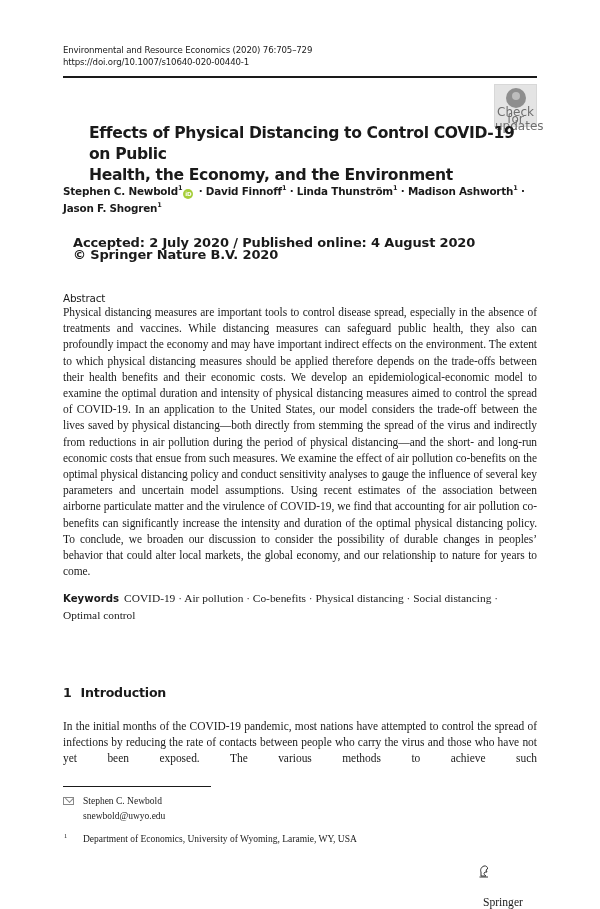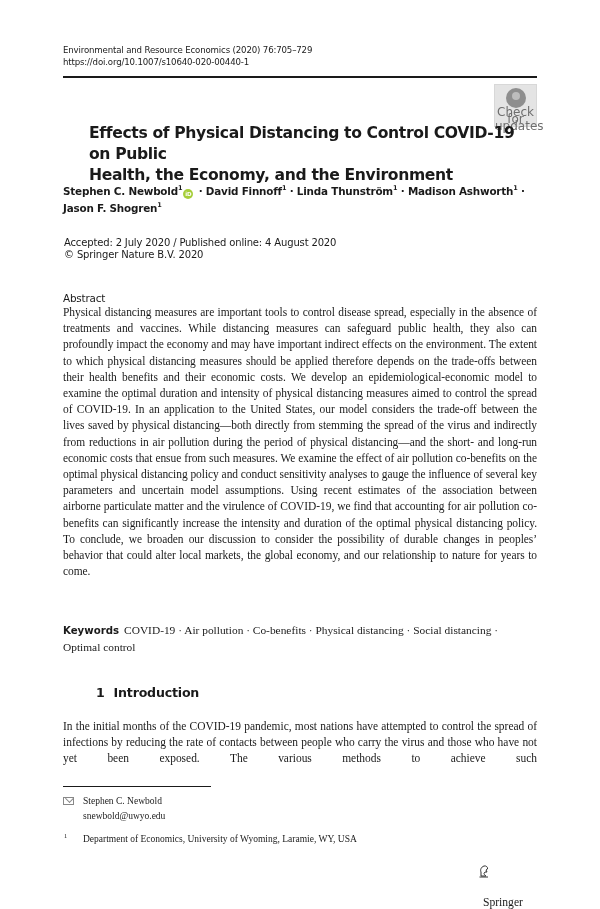--- a/index.html
+++ b/index.html
@@ -16,29 +16,29 @@
   .cfu-circle::after { content: ""; position: absolute; left: 6px; top: 4px; width: 8px; height: 8px; border-radius: 50%; background: #bdbdbd; }
   .cfu-text { font-size: 12px; line-height: 6.8px; color: #6e6e6e; }
 
   .title { position: absolute; left: 63px; top: 123px; width: 430px; font-size: 15.6px; line-height: 21px; font-weight: bold; letter-spacing: -0.35px; margin-left: 26px; }
 
   .authors { position: absolute; left: 63px; top: 183px; width: 470px; font-size: 10.4px; line-height: 17px; font-weight: bold; letter-spacing: -0.2px; }
   .authors sup { font-size: 6.5px; font-weight: bold; vertical-align: 5px; line-height: 0; }
   .orcid { display: inline-block; width: 10px; height: 10px; border-radius: 50%; background: #a6ce39; color: #fff; font-size: 5.5px; line-height: 10px; text-align: center; vertical-align: -1px; font-weight: bold; margin: 0 2px 0 1px; }
   .sep { font-weight: bold; }
 
-  .dates { position: absolute; left: 64px; top: 237px; font-size: 10px; line-height: 11.5px; letter-spacing: -0.15px; }
+  .dates { position: absolute; left: 73px; top: 237px; font-size: 13px; line-height: 11.5px; letter-spacing: -0.15px; font-weight: bold; }
 
   .abs-head { position: absolute; left: 63px; top: 292px; font-size: 10.4px; font-weight: normal; letter-spacing: -0.2px; }
   .abs-body { position: absolute; left: 63px; top: 304px; width: 474px; font-size: 11.45px; line-height: 16.2px; text-align: justify; letter-spacing: -0.05px; }
 
-  .keywords { position: absolute; left: 63px; top: 622px; width: 474px; font-size: 11.4px; line-height: 16.2px; }
+  .keywords { position: absolute; left: 63px; top: 590px; width: 474px; font-size: 11.4px; line-height: 16.2px; }
   .kw-label { font-size: 10.2px; font-weight: bold; margin-right: 5px; }
 
-  .intro-head { position: absolute; left: 63px; top: 685px; font-size: 12.6px; font-weight: bold; letter-spacing: -0.2px; margin-left: 33px; }
+  .intro-head { position: absolute; left: 63px; top: 685px; font-size: 12.6px; font-weight: bold; letter-spacing: -0.2px; }
   .intro-head .num { margin-right: 9px; }
   .intro-body { position: absolute; left: 63px; top: 718px; width: 474px; font-size: 11.45px; line-height: 16.2px; text-align: justify; text-align-last: justify; }
 
   .fn-rule { position: absolute; left: 63px; top: 786px; width: 148px; height: 1px; background: #1a1a1a; }
   .fn-mail { position: absolute; left: 63px; top: 794px; font-size: 9.5px; line-height: 15px; }
   .mail-icon { position: absolute; left: 0; top: 3px; width: 11px; height: 8px; border: 1px solid #888; box-sizing: border-box; }
   .mail-icon::before { content: ""; position: absolute; left: 0; top: -3px; width: 6px; height: 6px; border-right: 1px solid #888; border-bottom: 1px solid #888; transform: rotate(45deg) scale(0.9); transform-origin: center; left: 1.5px; }
   .fn-name { position: absolute; left: 20px; top: 0; white-space: nowrap; }
   .fn-email { position: absolute; left: 20px; top: 15px; white-space: nowrap; }
   .fn-aff { position: absolute; left: 63px; top: 831px; font-size: 9.5px; line-height: 13px; }

